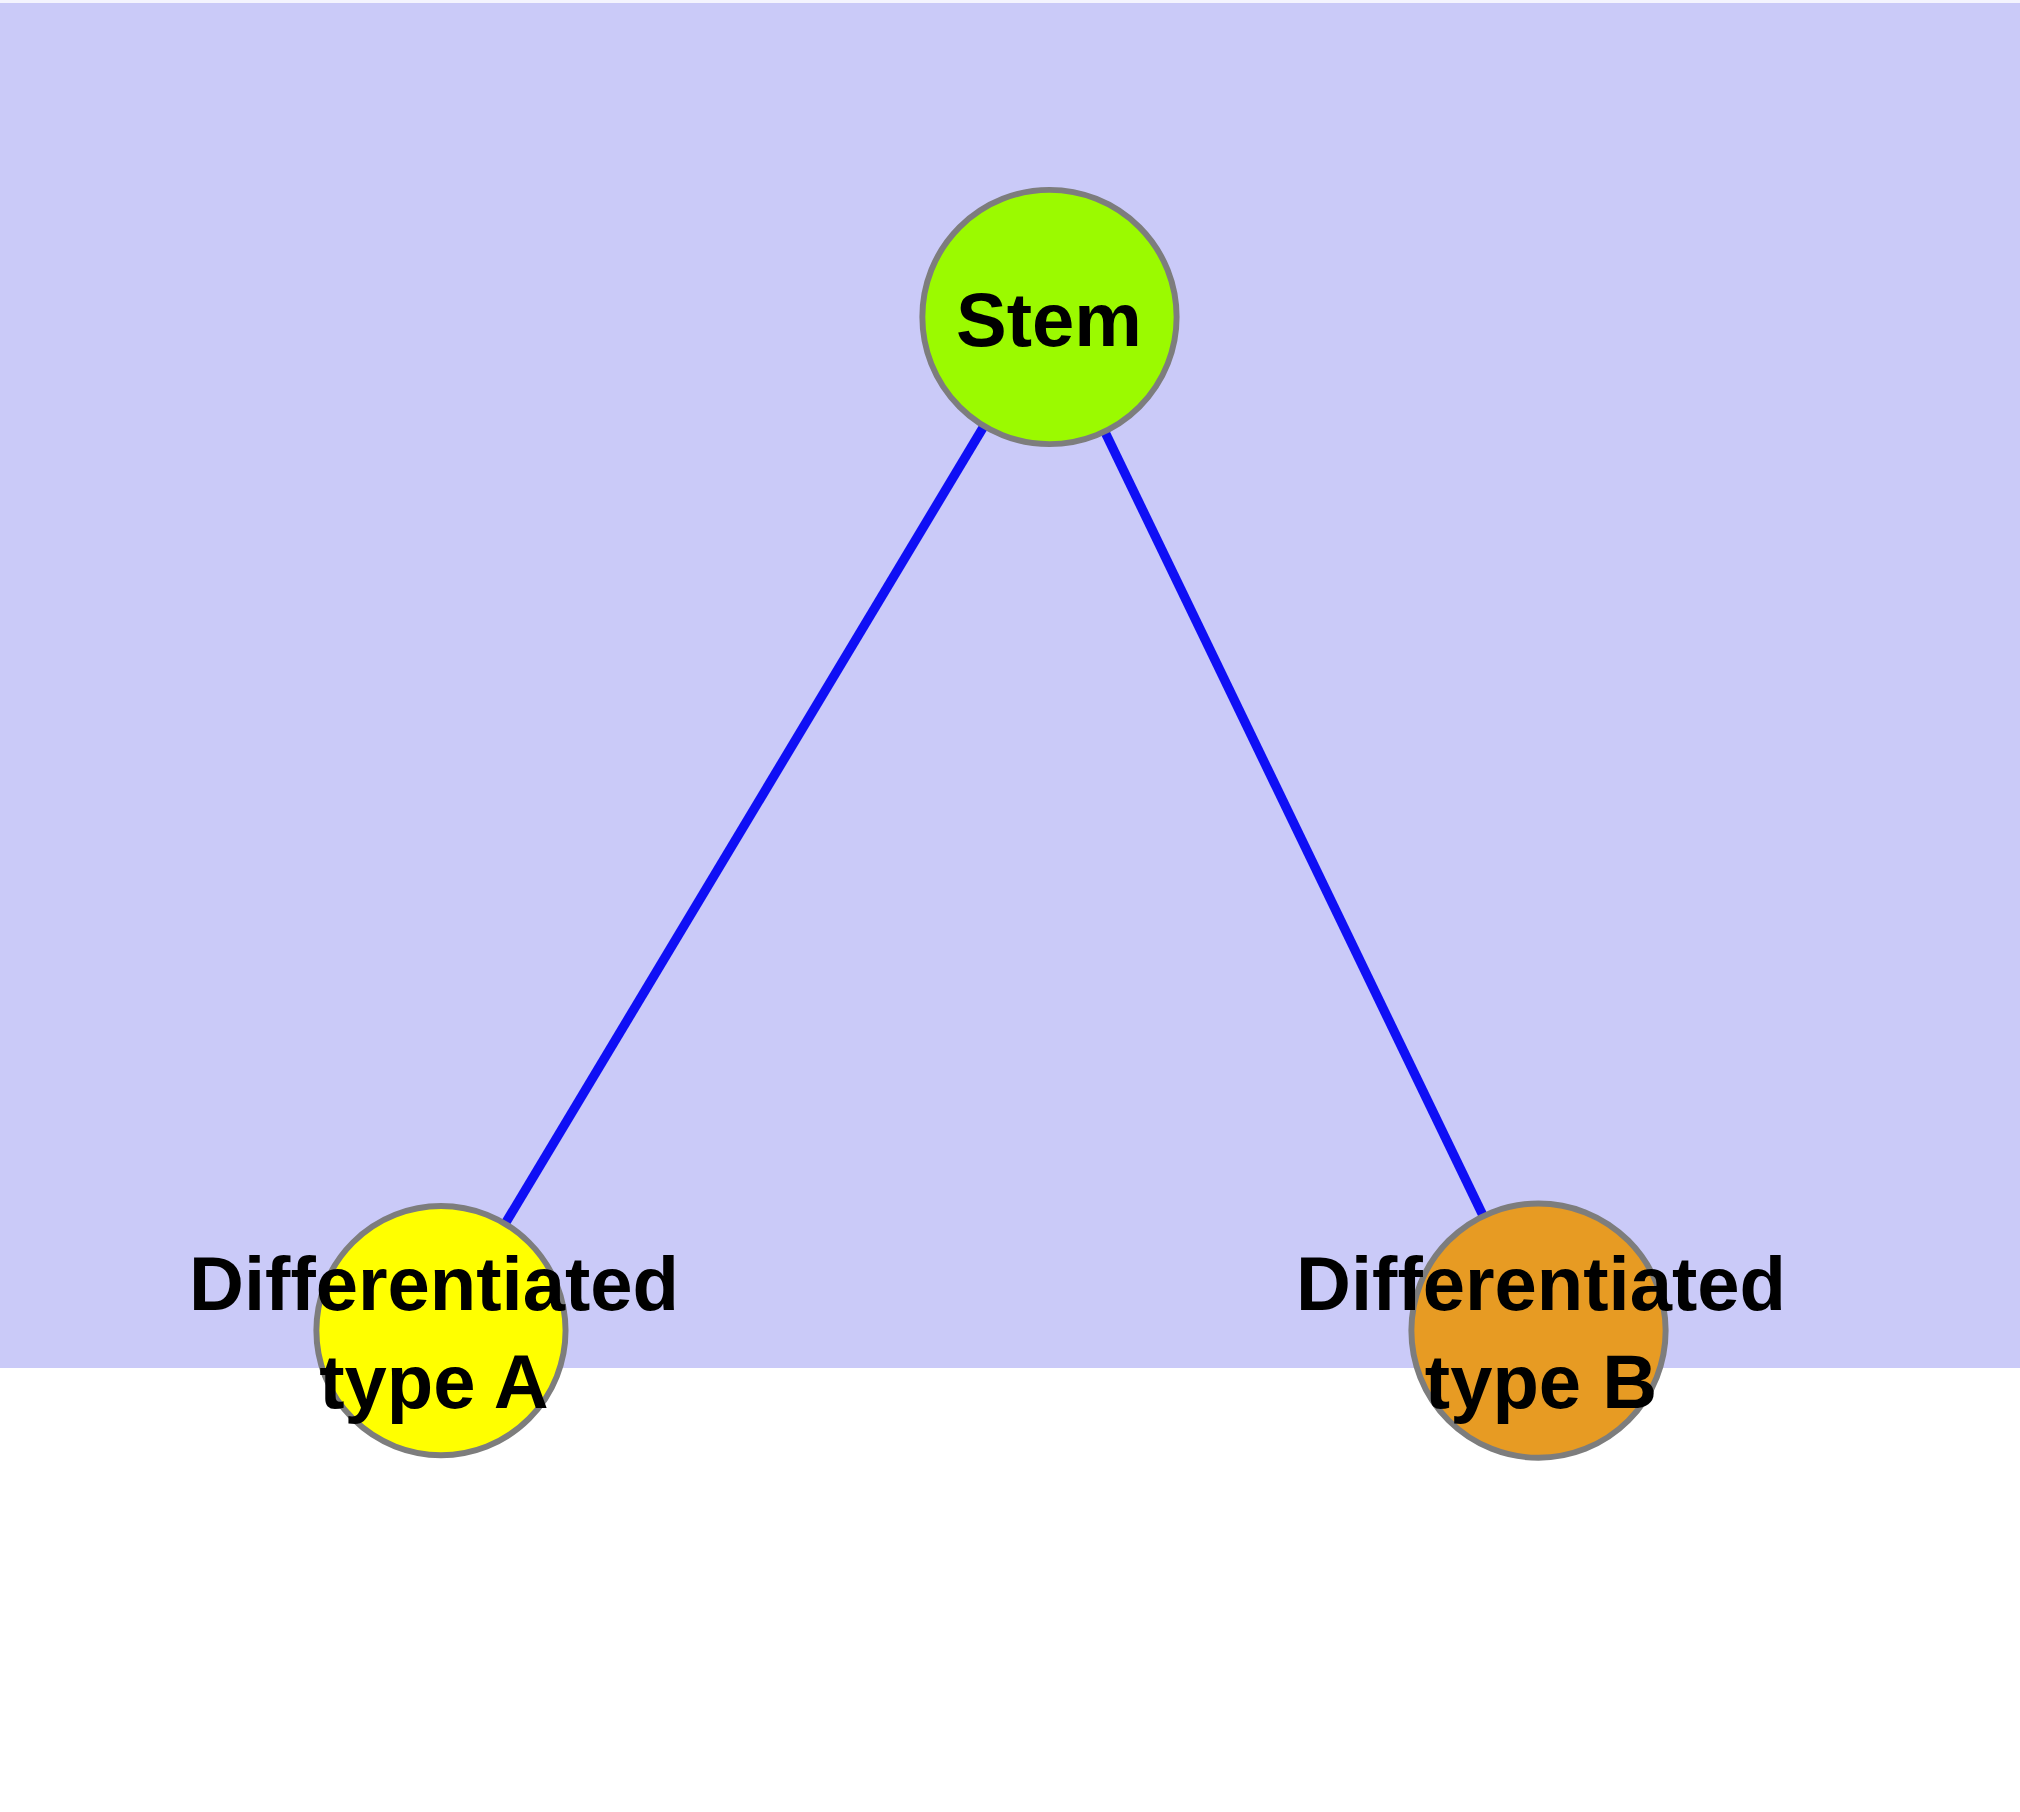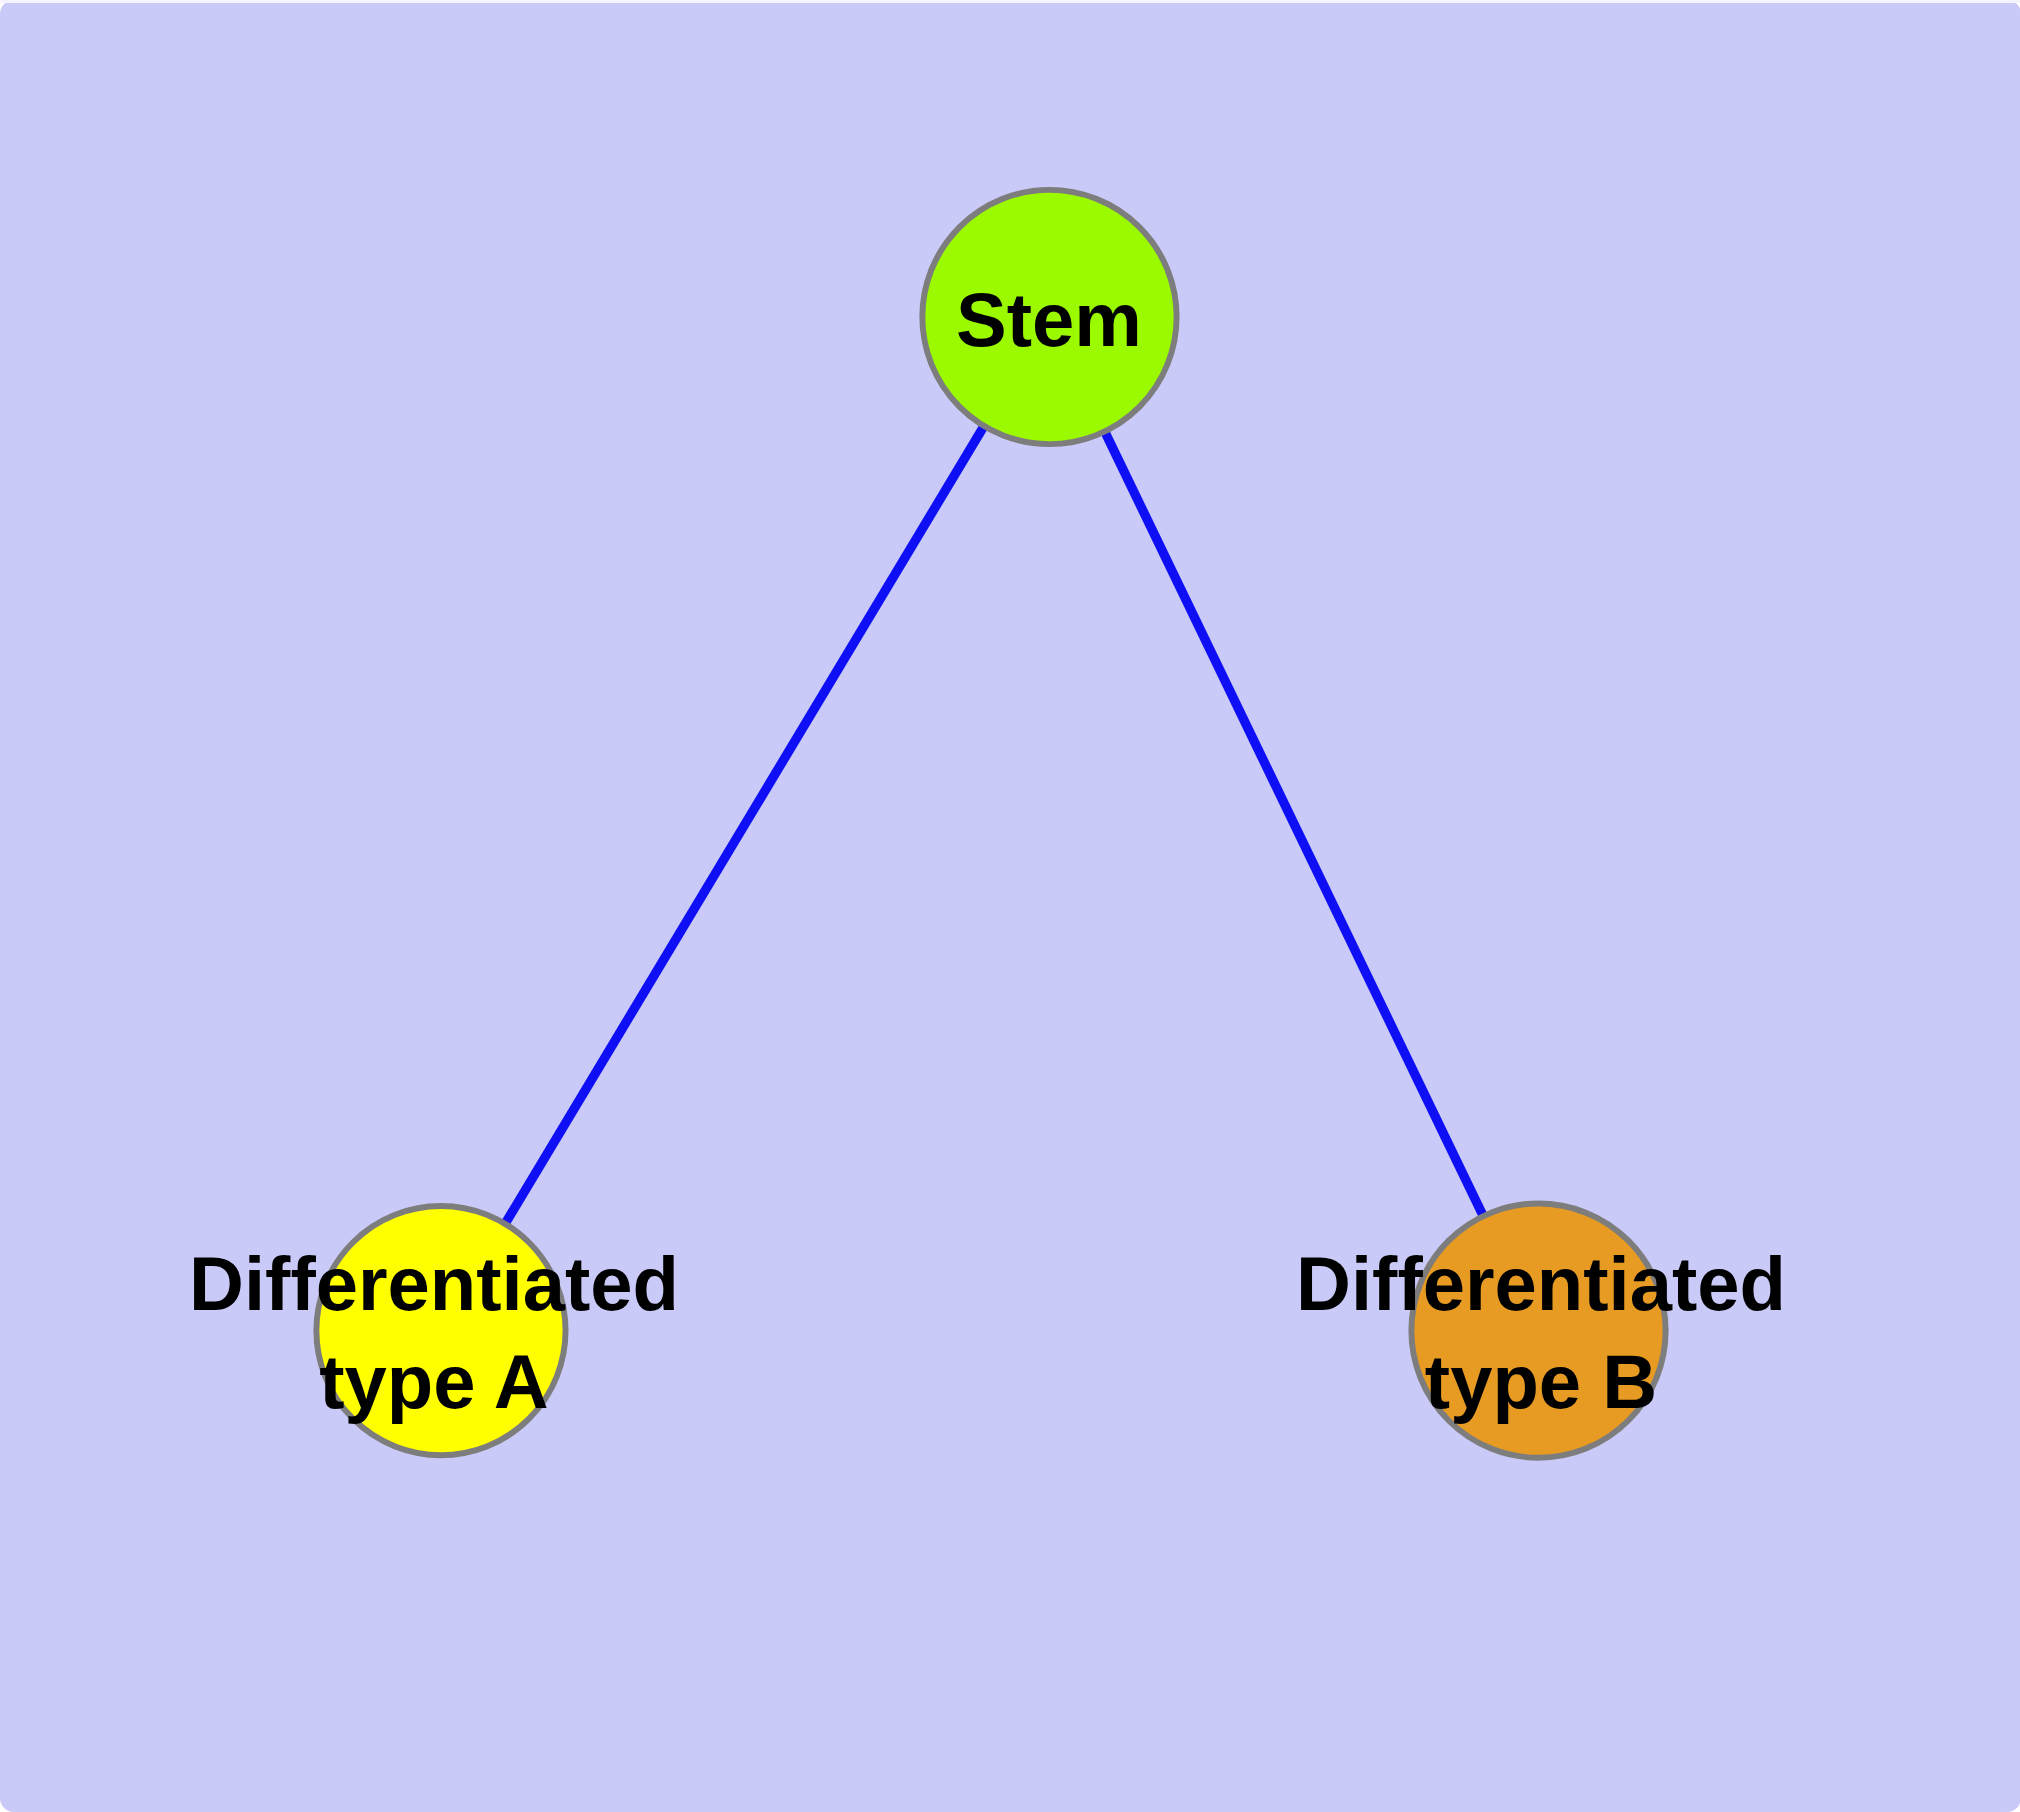--- a/index.html
+++ b/index.html
@@ -6,24 +6,23 @@
   html, body {
     margin: 0;
     padding: 0;
     width: 2021px;
     height: 1812px;
     overflow: hidden;
   }
   .stage {
     position: relative;
     width: 2021px;
-    height: 1812px;
+    height: 1368px;
     background: #cacaf8; 
     font-family: "Liberation Sans", sans-serif;
-    border-radius: 14px;
   }
   .top-edge {
     position: absolute;
     left: 0; top: 0;
     width: 100%;
     height: 3.4px;
     background: #f4f4fe;
   }
   .graph-svg {
     position: absolute;

